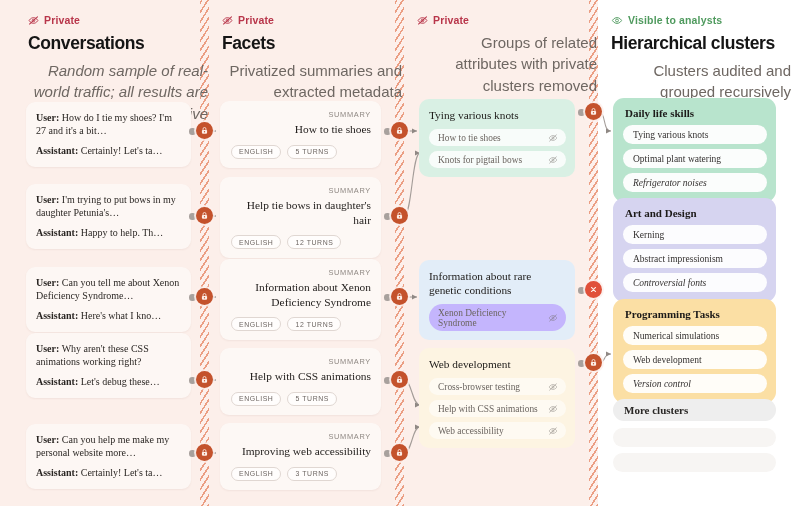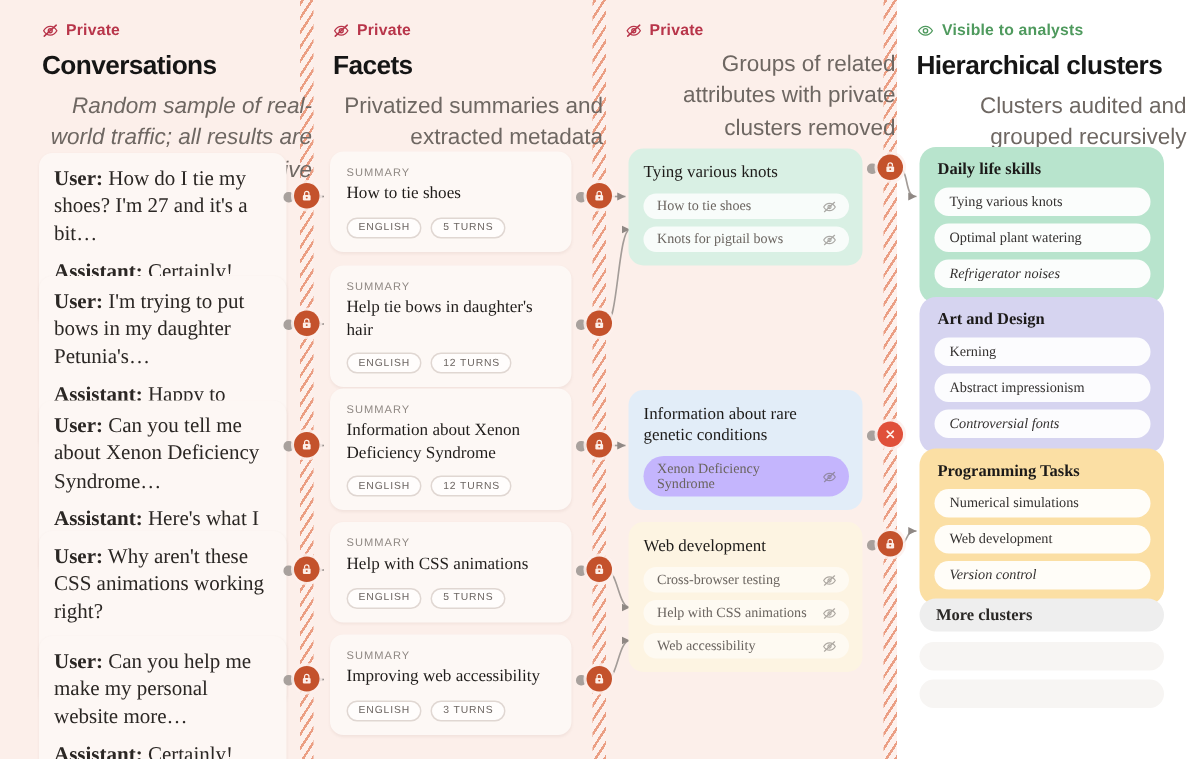--- a/index.html
+++ b/index.html
@@ -50,36 +50,37 @@
   .col-sub.plain { font-style: normal; color: #6e6762; }
 
   
   .conv-card {
     position: absolute;
     width: 165px;
     background: #fdf7f4;
     border-radius: 9px;
     padding: 9px 10px 9px 10px;
     font-family: "Liberation Serif", serif;
-    font-size: 14px;
+    font-size: 10px;
     line-height: 1.32;
     color: #2b2724;
     box-shadow: 0 1px 2px rgba(120,70,50,.07);
   }
   .conv-card p + p { margin-top: 7px; }
   .conv-card b { font-weight: bold; }
 
   
   .facet-card {
     position: absolute;
     width: 161px;
     background: #fdf8f5;
     border-radius: 9px;
     padding: 9px 10px 9px 11px;
     box-shadow: 0 1px 2px rgba(120,70,50,.07);
+    text-align: right;
   }
   .facet-label {
     font-size: 7.4px; letter-spacing: .7px; color: #8e8782;
     font-weight: normal; text-transform: uppercase;
   }
   .facet-title {
     font-family: "Liberation Serif", serif;
     font-size: 11.4px; line-height: 1.28; color: #1f1c1a;
     margin-top: 3px;
   }
@@ -232,21 +233,21 @@
        <span>I'm trying to put bows in my daughter Petunia's…</span></p>
     <p><b>Assistant:</b>
        <span>Happy to help. Th…</span></p>
   </div>
   <div class="conv-card" style="left:26px;top:267px">
     <p><b>User:</b>
        <span>Can you tell me about Xenon Deficiency Syndrome…</span></p>
     <p><b>Assistant:</b>
        <span>Here's what I kno…</span></p>
   </div>
-  <div class="conv-card" style="left:26px;top:354px">
+  <div class="conv-card" style="left:26px;top:333px">
     <p><b>User:</b>
        <span>Why aren't these CSS animations working right?</span></p>
     <p><b>Assistant:</b>
        <span>Let's debug these…</span></p>
   </div>
   <div class="conv-card" style="left:26px;top:424px">
     <p><b>User:</b>
        <span>Can you help me make my personal website more…</span></p>
     <p><b>Assistant:</b>
        <span>Certainly! Let's ta…</span></p>

